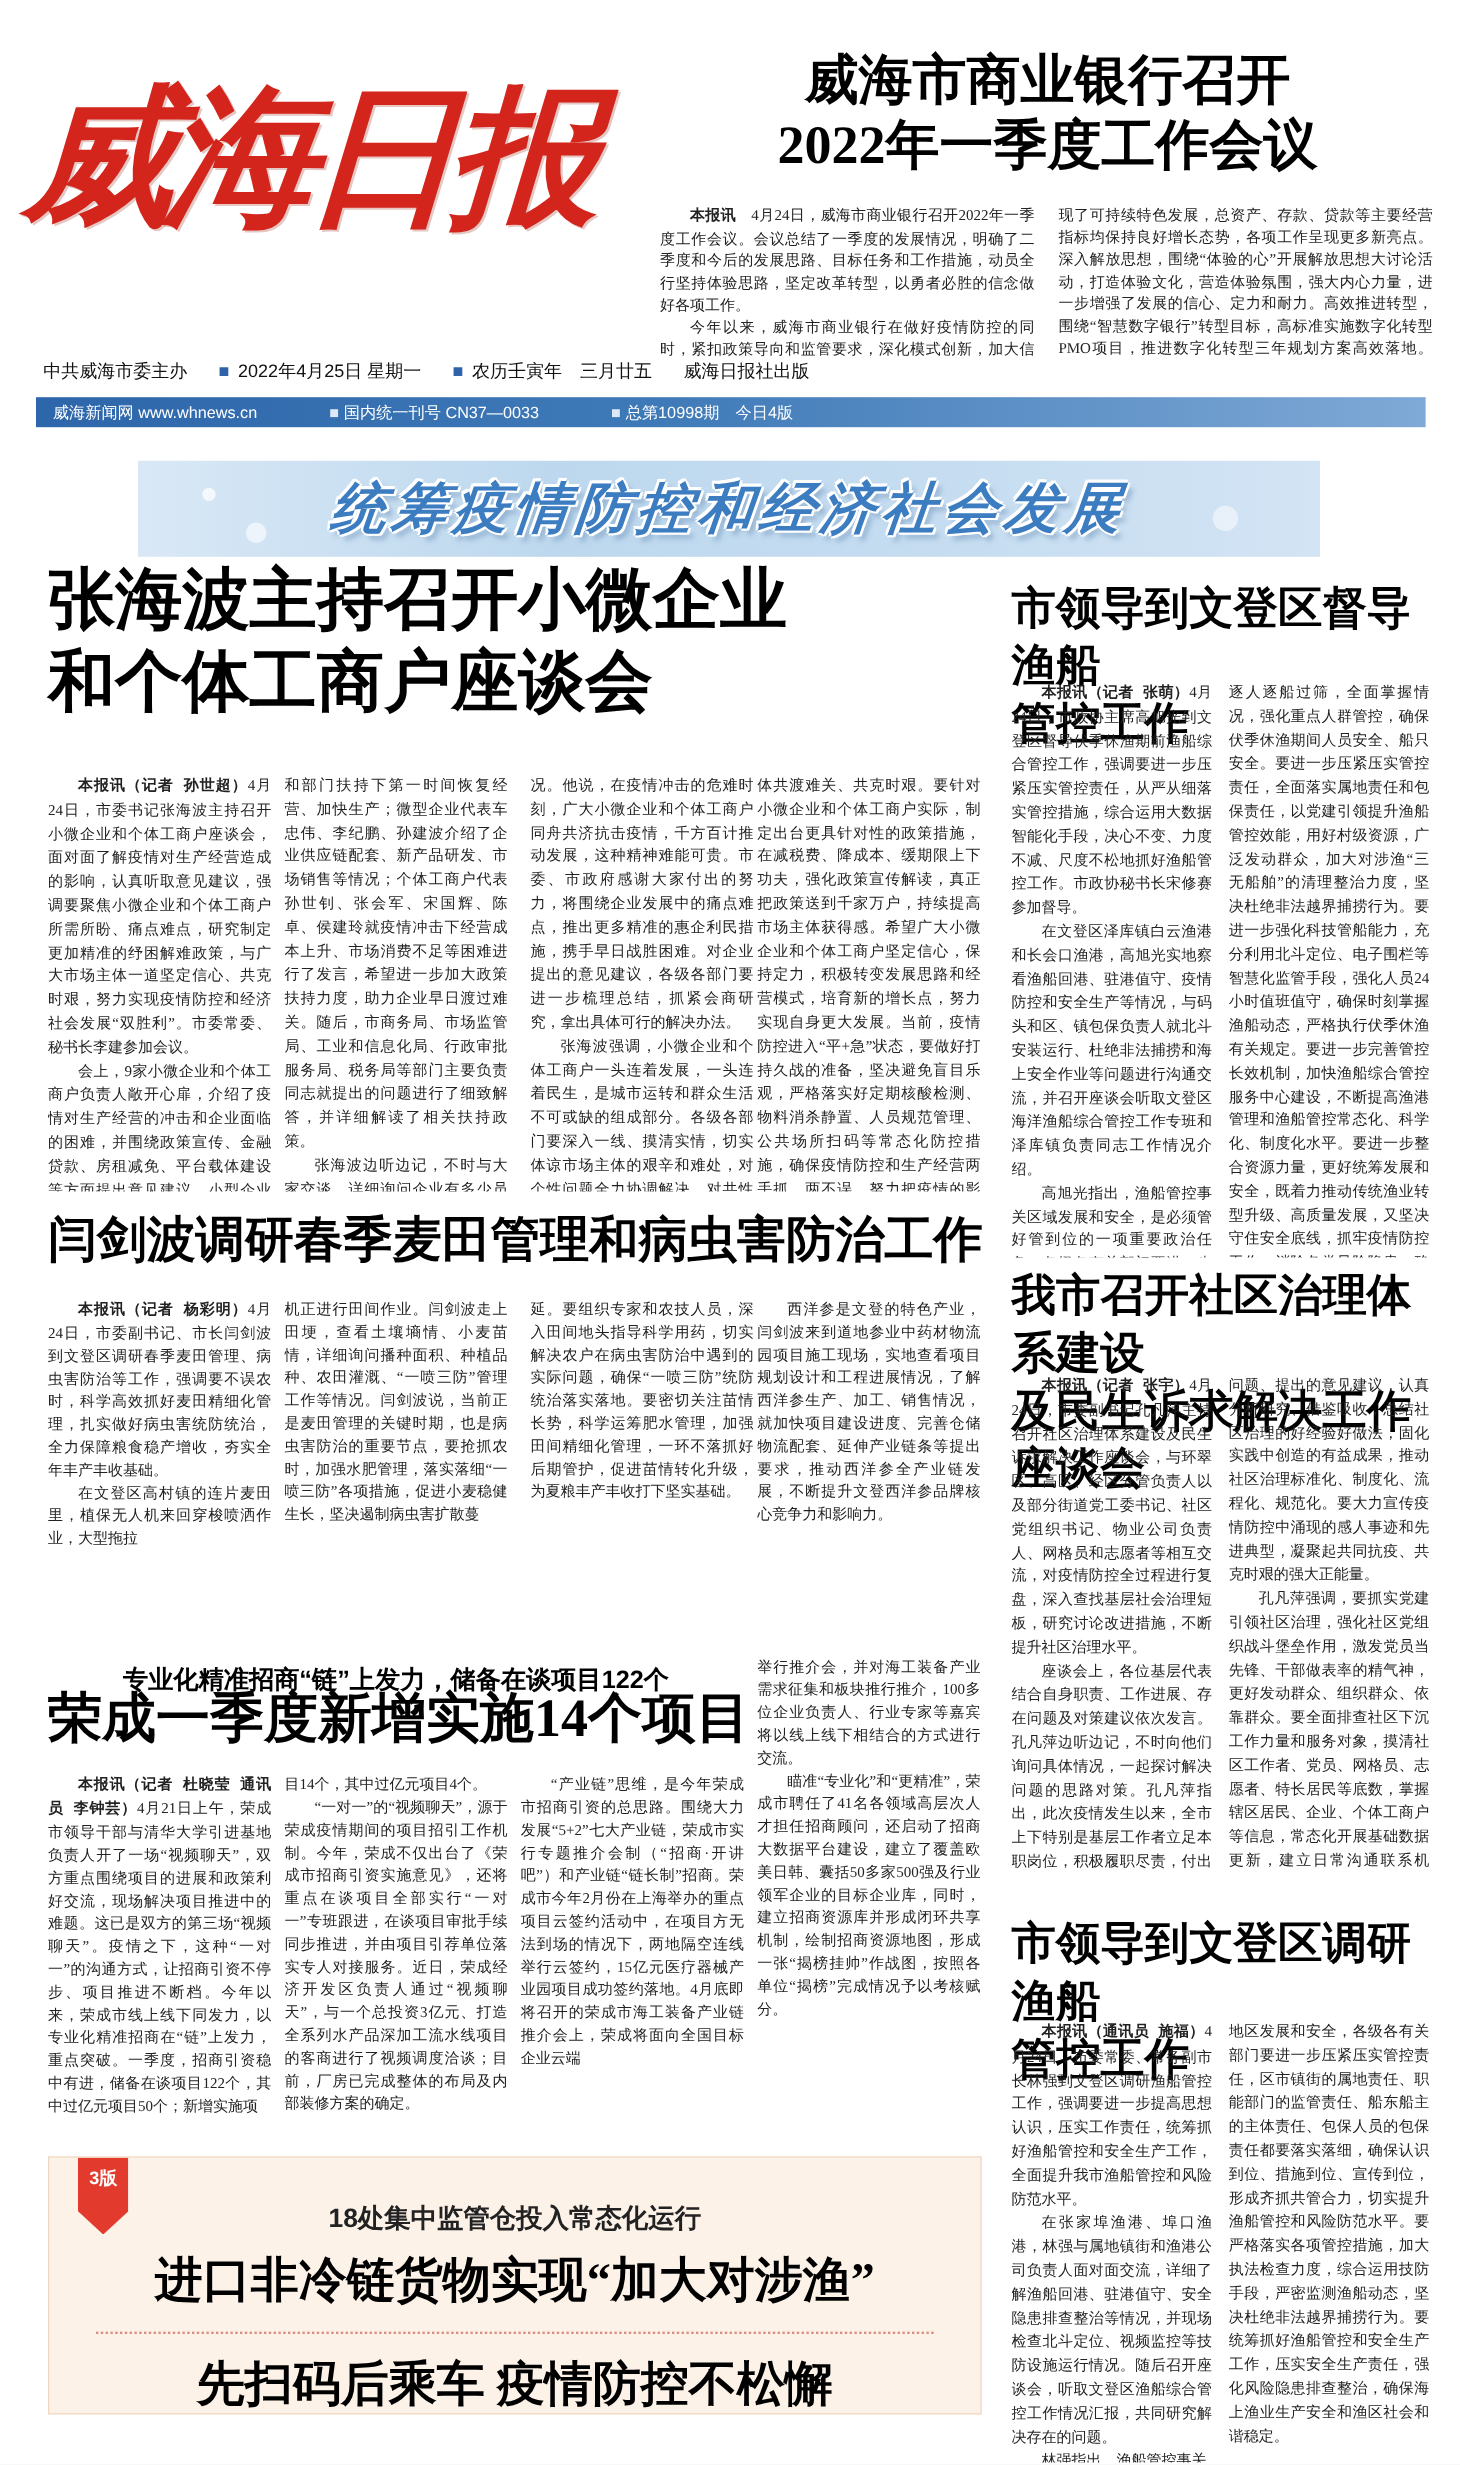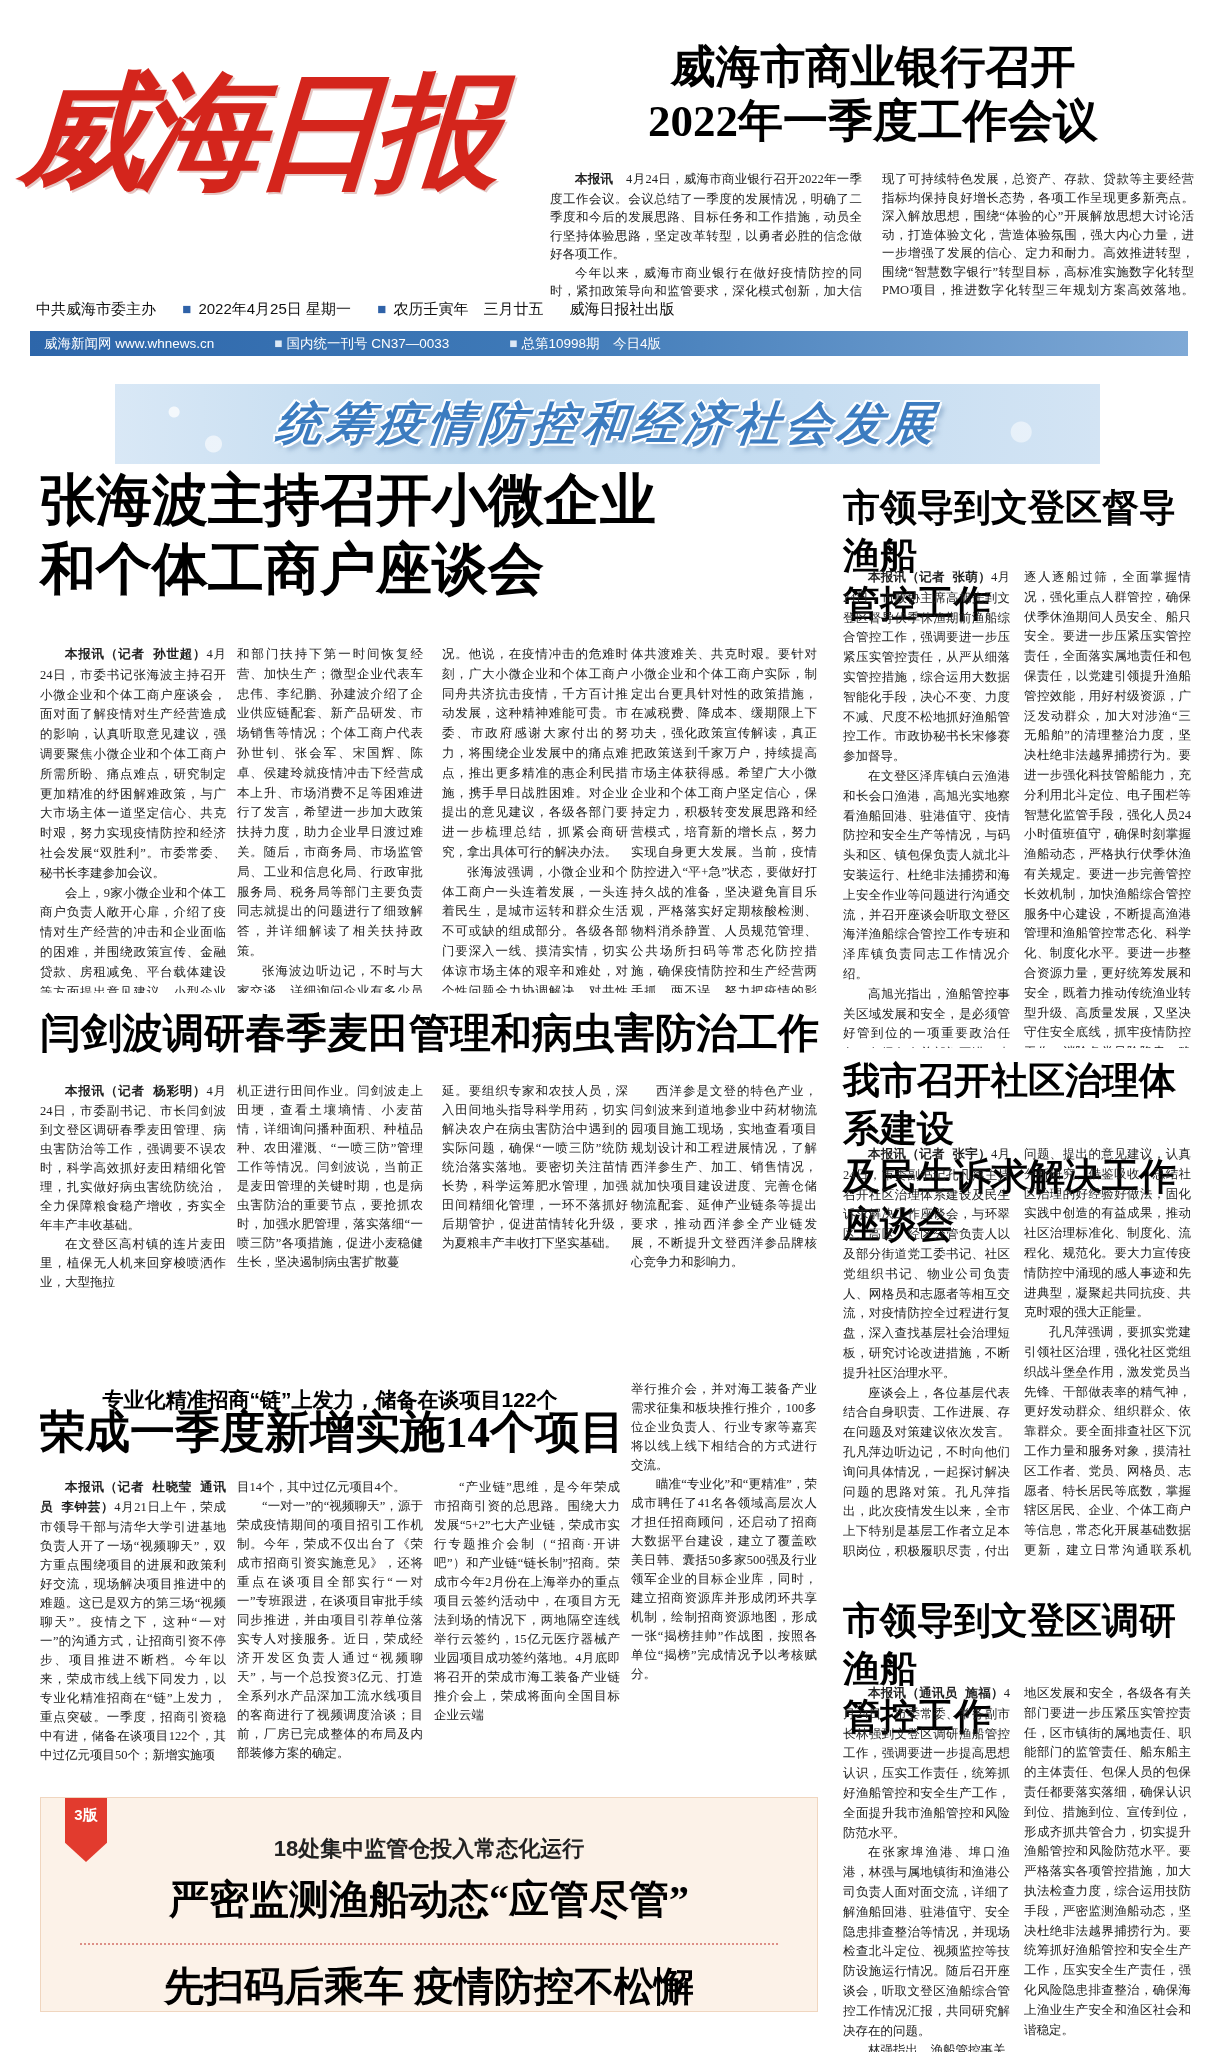--- a/index.html
+++ b/index.html
@@ -203,21 +203,21 @@
     <p class="para">“产业链”思维，是今年荣成市招商引资的总思路。围绕大力发展“5+2”七大产业链，荣成市实行专题推介会制（“招商·开讲吧”）和产业链“链长制”招商。荣成市今年2月份在上海举办的重点项目云签约活动中，在项目方无法到场的情况下，两地隔空连线举行云签约，15亿元医疗器械产业园项目成功签约落地。4月底即将召开的荣成市海工装备产业链推介会上，荣成将面向全国目标企业云端</p>
   </div>
   <div class="abs news-col rc-col rcc4">
     <p>举行推介会，并对海工装备产业需求征集和板块推行推介，100多位企业负责人、行业专家等嘉宾将以线上线下相结合的方式进行交流。</p>
     <p class="para">瞄准“专业化”和“更精准”，荣成市聘任了41名各领域高层次人才担任招商顾问，还启动了招商大数据平台建设，建立了覆盖欧美日韩、囊括50多家500强及行业领军企业的目标企业库，同时，建立招商资源库并形成闭环共享机制，绘制招商资源地图，形成一张“揭榜挂帅”作战图，按照各单位“揭榜”完成情况予以考核赋分。</p>
   </div>
 
   <div class="abs promo">
     <div class="ribbon"><span>3版</span></div>
     <div class="promo-l1">18处集中监管仓投入常态化运行</div>
-    <div class="promo-l2">严密监测渔船动态“应管尽管”</div>
+    <div class="promo-l2">进口非冷链货物实现“加大对涉渔”</div>
     <div class="promo-dots"></div>
     <div class="promo-l3">先扫码后乘车  疫情防控不松懈</div>
   </div>
 
   <div class="abs side-title" style="top:484px;">
     <div>市领导到文登区督导渔船</div>
     <div>管控工作</div>
   </div>
   <div class="abs news-col side-col sc-l s1">
     <p class="para"><b class="lead">本报讯（记者 张萌）</b><span>4月24日，市政协主席高旭光到文登区督导伏季休渔期前渔船综合管控工作，强调要进一步压紧压实管控责任，从严从细落实管控措施，综合运用大数据智能化手段，决心不变、力度不减、尺度不松地抓好渔船管控工作。市政协秘书长宋修赛参加督导。</span></p>

